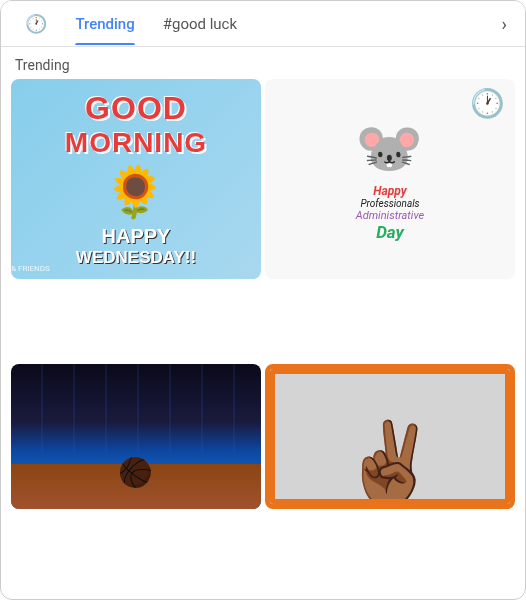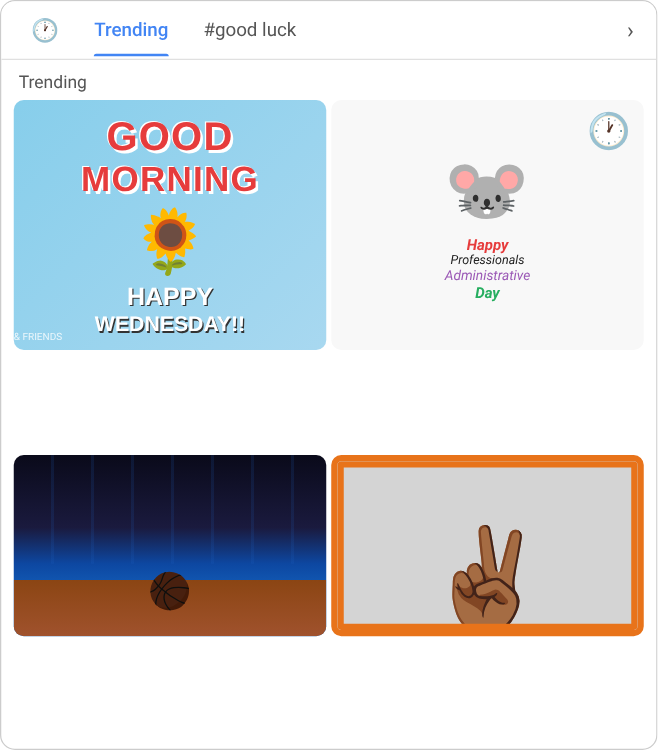--- a/index.html
+++ b/index.html
@@ -268,21 +268,21 @@
       font-size: 10px;
     }
 
     .admin-text .prof-line {
       color: #9b59b6;
       font-size: 11px;
     }
 
     .admin-text .day-line {
       color: #27ae60;
-      font-size: 12px;
+      font-size: 17px;
       font-weight: bold;
     }
 
     .clock-decor {
       position: absolute;
       top: 8px;
       right: 10px;
       font-size: 28px;
     }
 

